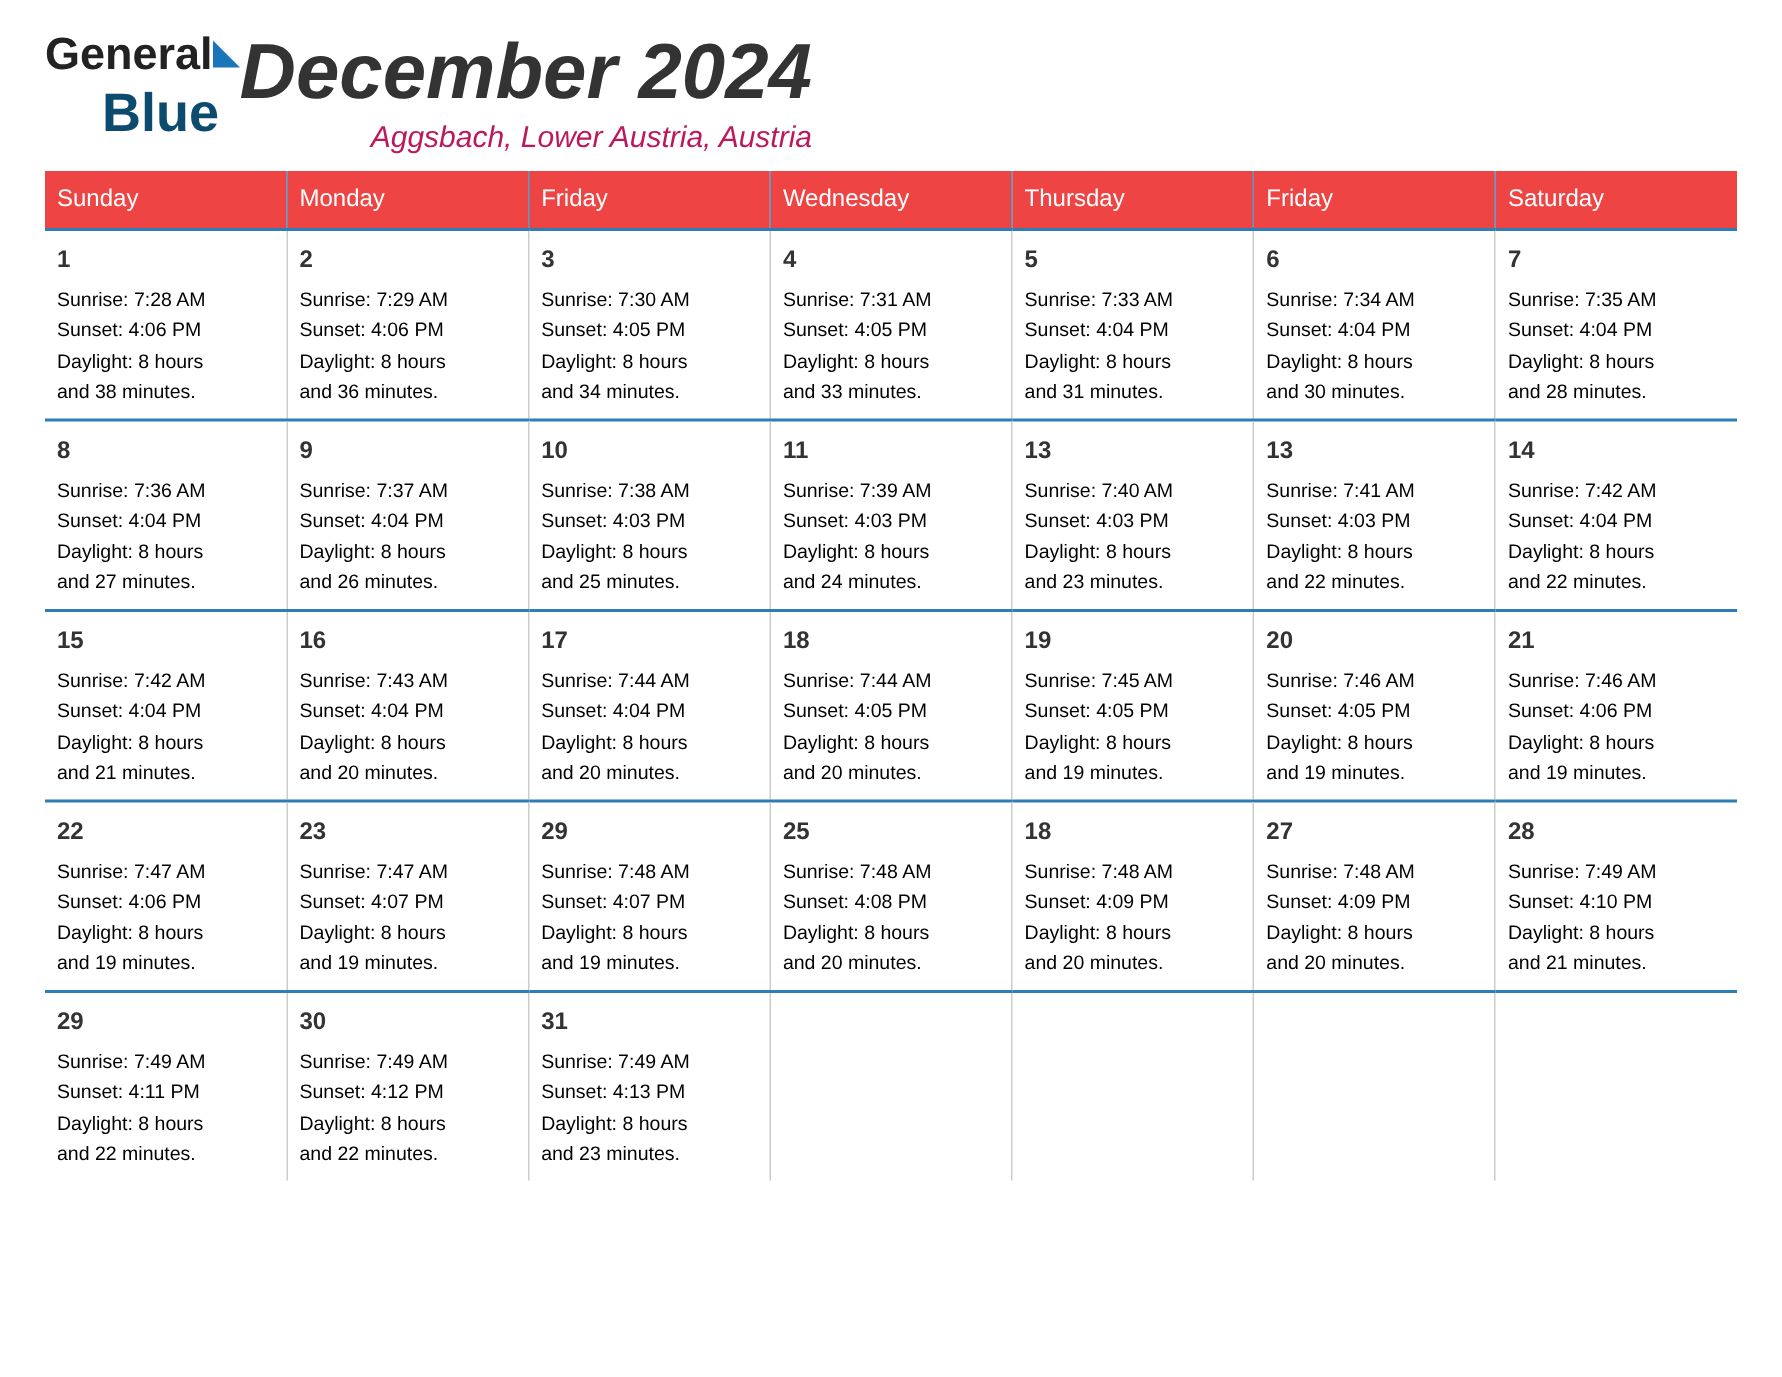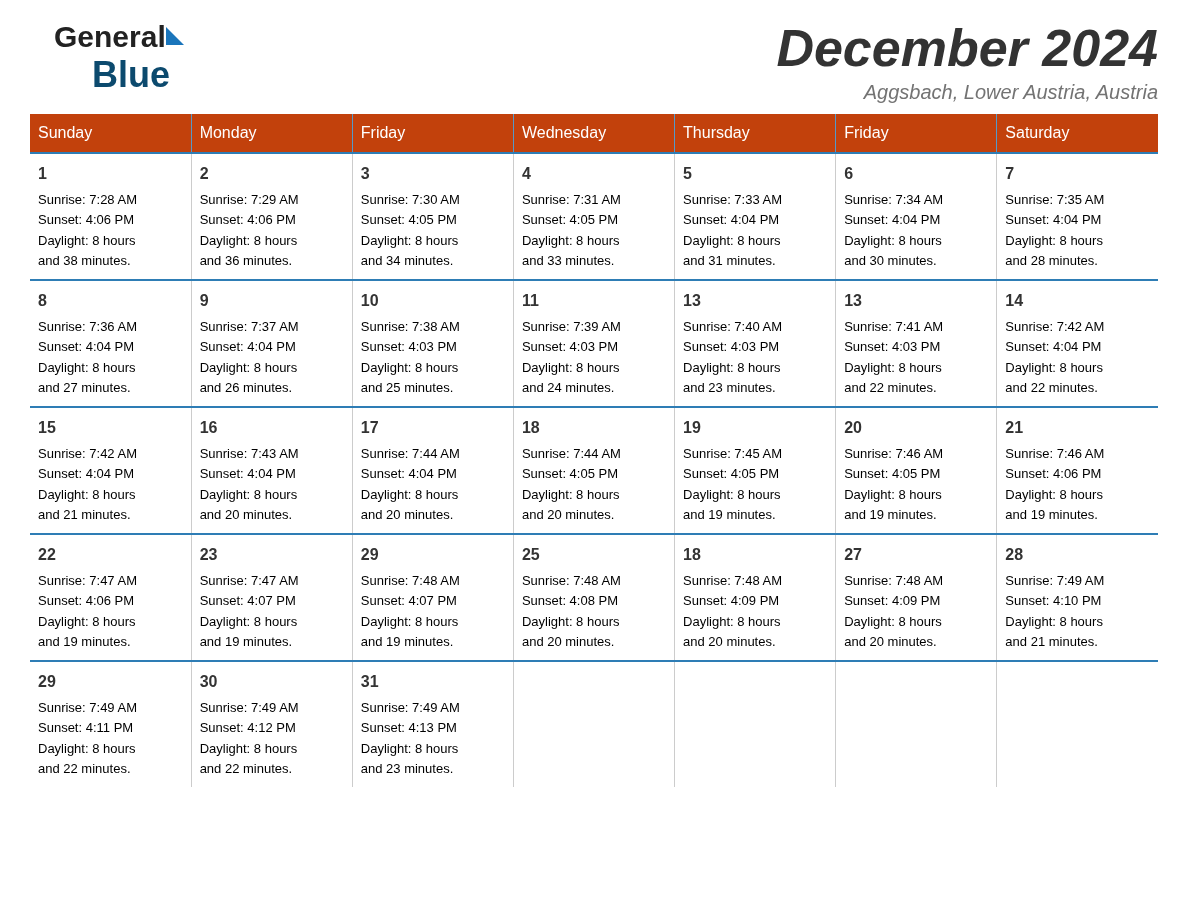--- a/index.html
+++ b/index.html
@@ -6,52 +6,50 @@
     body {
       font-family: Arial, sans-serif;
       background: #fff;
       color: #333;
       width: 1188px;
       min-height: 918px;
       padding: 20px 30px;
     }
     .header-top {
       display: flex;
-      justify-content: space-between;
       align-items: flex-start;
       margin-bottom: 10px;
-      margin-left: 24px;
     }
     .logo-area {
       display: flex;
       flex-direction: column;
       align-items: flex-start;
     }
     .title-area {
       text-align: right;
       font-style: italic;
     }
     .month-title {
       font-size: 52px;
       font-weight: bold;
       color: #333;
       line-height: 1.1;
     }
     .location-text {
       font-size: 20px;
-      color: #737373;
+      color: #be185d;
       margin-top: 4px;
     }
     table {
       width: 100%;
       border-collapse: collapse;
       margin-top: 10px;
     }
     thead tr {
-      background-color: #c2410c;
+      background-color: #ef4444;
       color: #fff;
     }
     thead th {
       padding: 10px 8px;
       text-align: left;
       font-size: 16px;
       font-weight: normal;
       border-right: 1px solid #5599c8;
     }
     thead th:last-child { border-right: none; }

